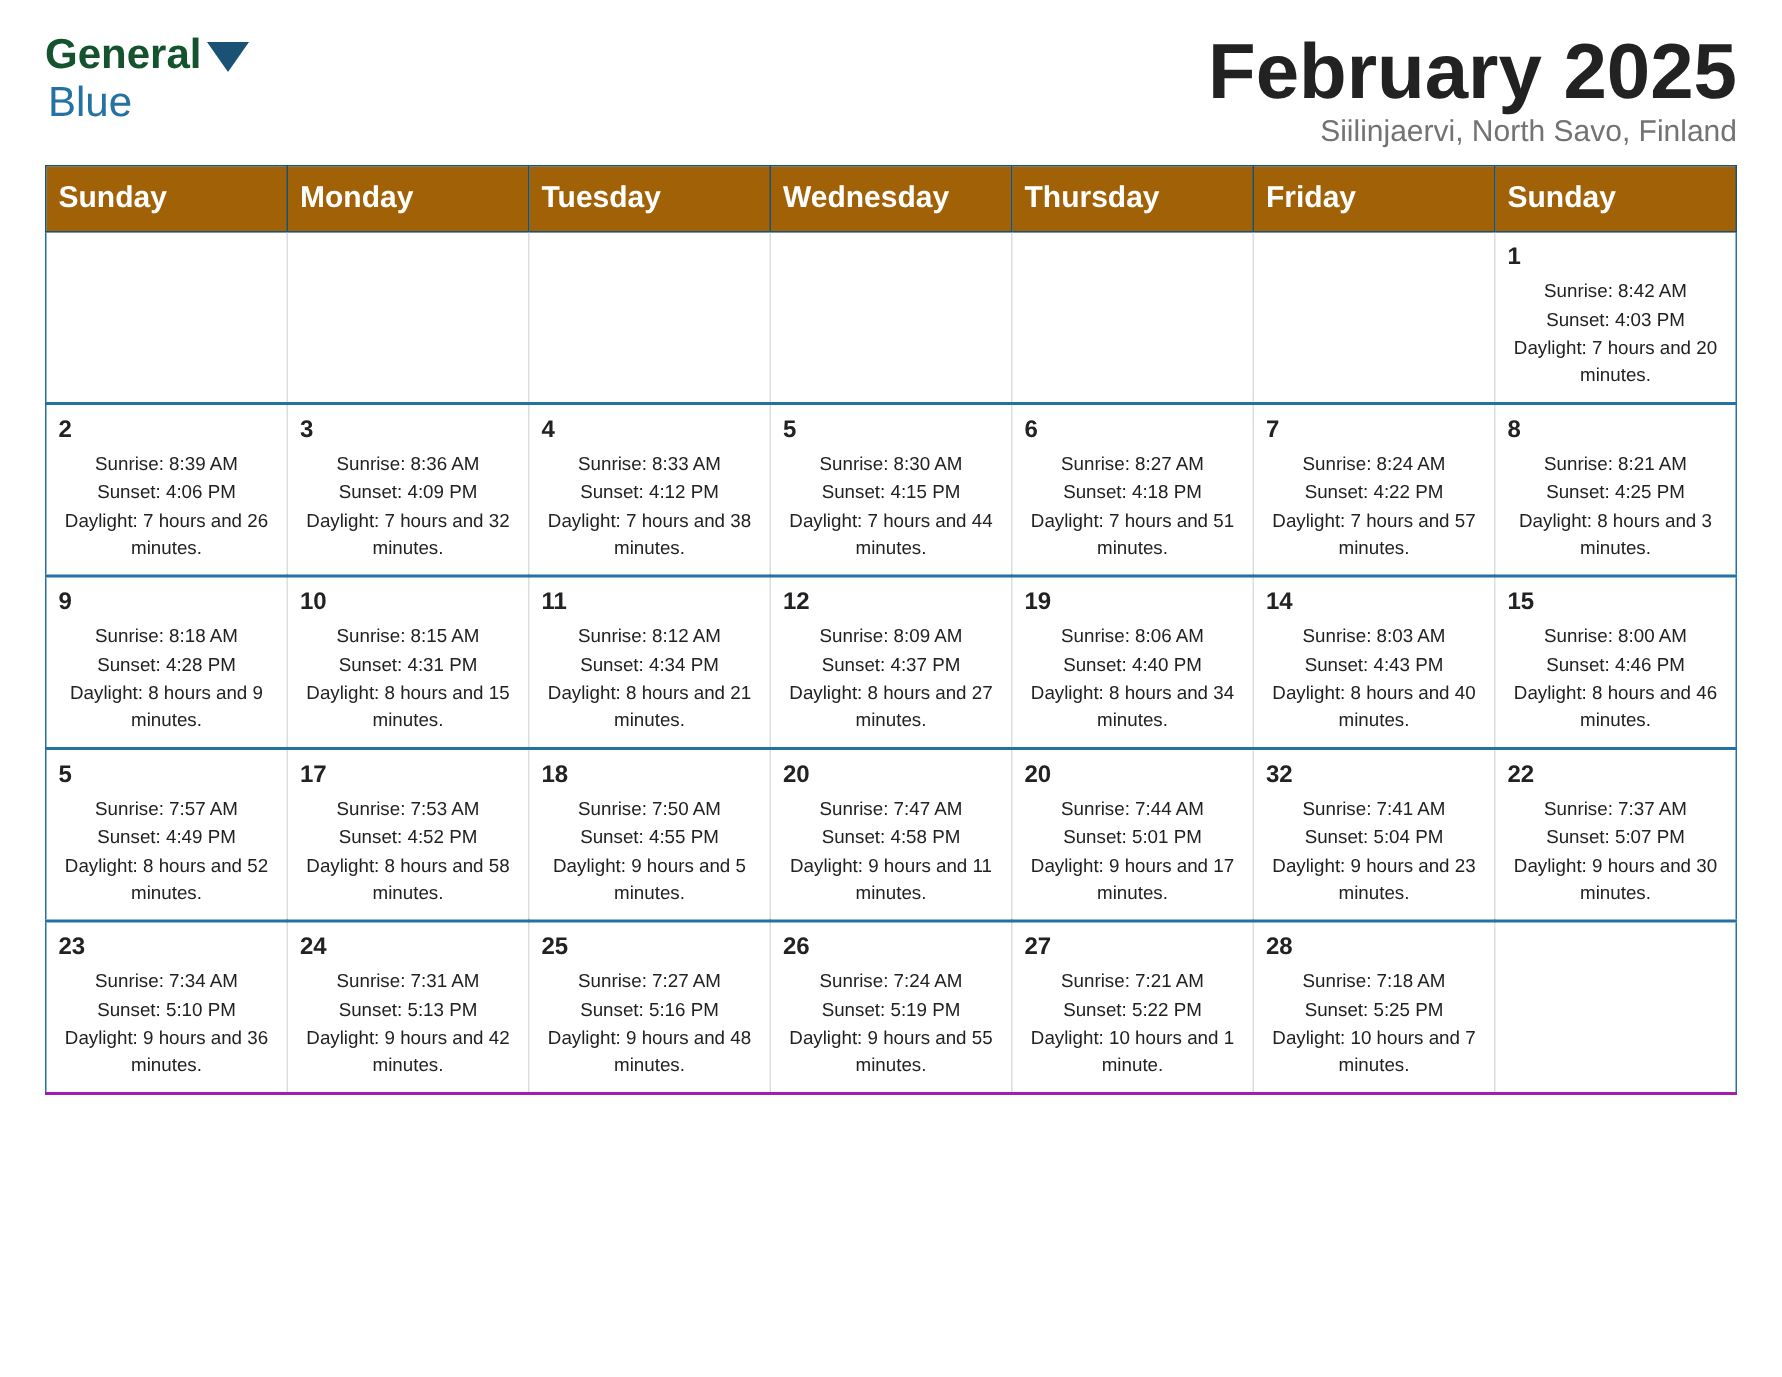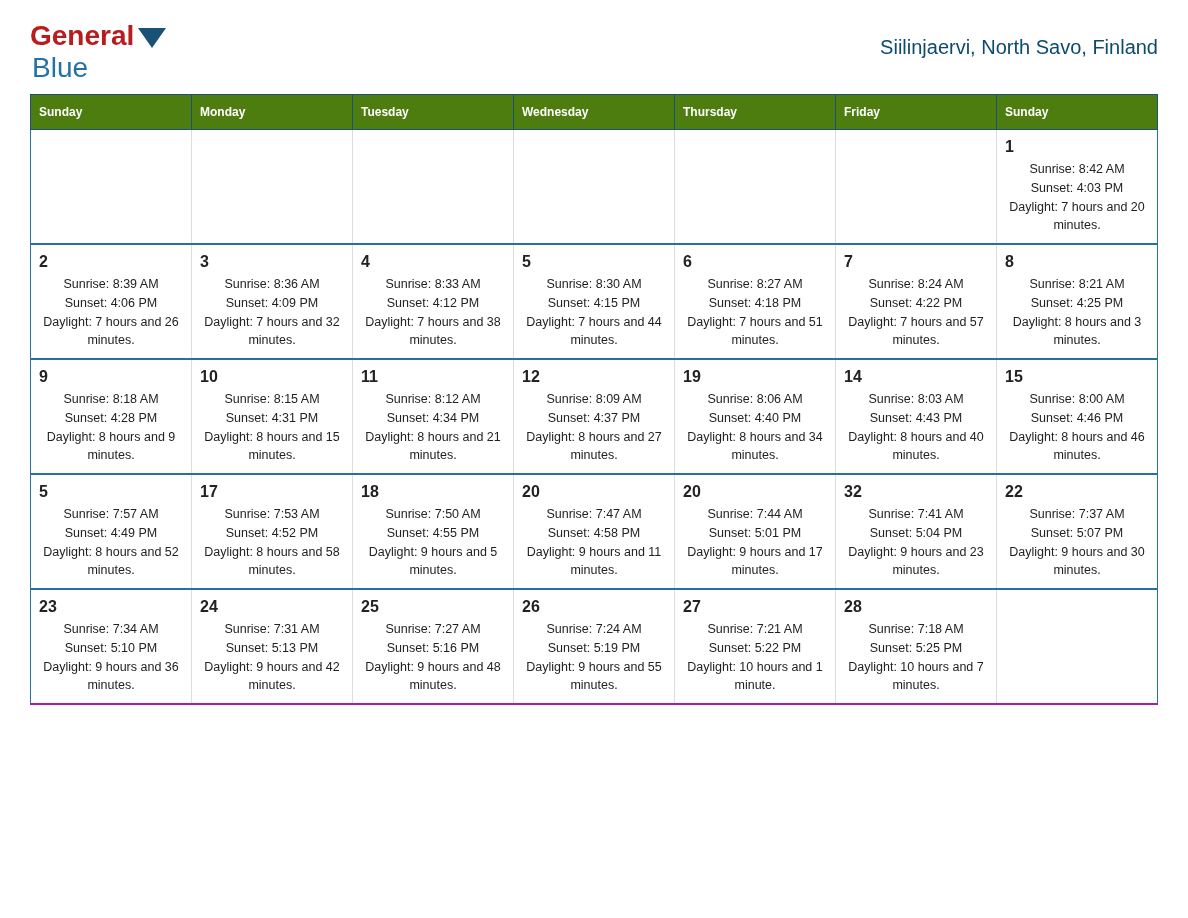--- a/index.html
+++ b/index.html
@@ -21,21 +21,21 @@
       flex-direction: column;
       align-items: flex-start;
     }
     .logo-top {
       display: flex;
       align-items: center;
     }
     .logo-general {
       font-size: 28px;
       font-weight: bold;
-      color: #b91c1c;
+      color: #14532d;
       font-family: Arial, sans-serif;
     }
     .logo-triangle {
       width: 0;
       height: 0;
       border-left: 14px solid transparent;
       border-right: 14px solid transparent;
       border-top: 20px solid #1a5276;
       margin-left: 4px;
       margin-top: 4px;
@@ -50,33 +50,33 @@
       text-align: right;
     }
     .month-title {
       font-size: 52px;
       font-weight: bold;
       color: #222;
       line-height: 1.1;
     }
     .location {
       font-size: 20px;
-      color: #0c4a6e;
-      margin-top: 16px;
+      color: #737373;
+      margin-top: 0;
     }
     .calendar {
       width: 100%;
       border-collapse: collapse;
       margin-top: 8px;
     }
     .calendar thead tr th {
-      background-color: #4d7c0f;
+      background-color: #a16207;
       color: #fff;
       padding: 10px 8px;
-      font-size: 12px;
+      font-size: 20px;
       font-weight: bold;
       text-align: left;
       border: 1px solid #1a5276;
     }
     .calendar tbody tr {
       border-bottom: 2px solid #2471a3;
     }
     .calendar tbody tr td {
       vertical-align: top;
       padding: 8px 8px;
@@ -121,20 +121,21 @@
 
 <div class="header">
   <div class="logo">
     <div class="logo-top">
       <span class="logo-general">General</span>
       <div class="logo-triangle"></div>
     </div>
     <span class="logo-blue">Blue</span>
   </div>
   <div class="title-area">
+    <div class="month-title">February 2025</div>
     <div class="location">Siilinjaervi, North Savo, Finland</div>
   </div>
 </div>
 
 <table class="calendar">
   <thead>
     <tr>
       <th>Sunday</th>
       <th>Monday</th>
       <th>Tuesday</th>

